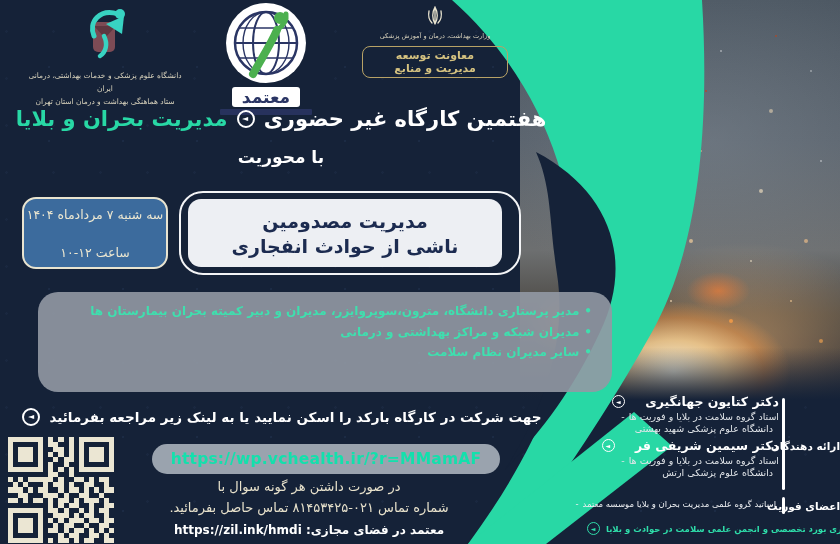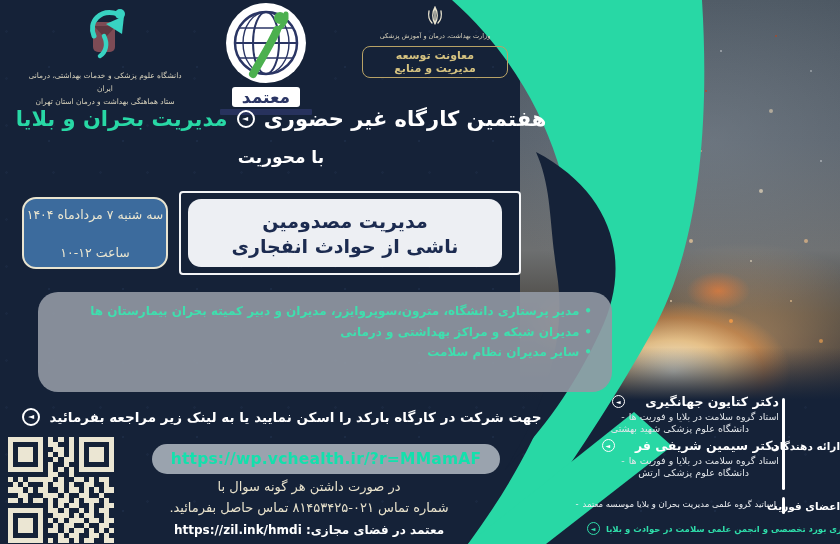--- a/index.html
+++ b/index.html
@@ -68,21 +68,21 @@
     display:flex; align-items:center; justify-content:center;
     color:#fff; font-size:8px; line-height:1; padding-right:1px; }
   .cicon.small{ width:13px; height:13px; border-width:1.5px; font-size:6px; }
   .cicon.teal{ border-color:#2edca9; color:#2edca9; }
   
   .date-box{ position:absolute; left:22px; top:197px; width:146px; height:72px; z-index:5;
     background:#3c6b9d; border:2px solid #e9e4d0; border-radius:14px;
     display:flex; flex-direction:column; align-items:center; justify-content:center; gap:23px;
     color:#ece7d1; font-size:12.5px; direction:rtl; white-space:nowrap; }
   .topic-frame{ position:absolute; left:179px; top:191px; width:342px; height:84px; z-index:5;
-    border:2px solid #f3f4f6; border-radius:4px; }
+    border:2px solid #f3f4f6; border-radius:24px; }
   .topic-box{ position:absolute; left:7px; top:6px; width:314px; height:68px;
     background:#edeff3; border-radius:13px; direction:rtl;
     display:flex; flex-direction:column; align-items:center; justify-content:center; gap:3px;
     color:#1c2b50; font-weight:bold; font-size:19px; white-space:nowrap; }
   
   .audience-box{ position:absolute; left:38px; top:292px; width:574px; height:100px; z-index:5;
     background:rgba(146,153,164,.9); border-radius:20px; padding:9px 20px 6px;
     direction:rtl; text-align:right; color:#3fdfae; font-weight:bold; font-size:12px;
     line-height:1.72; white-space:nowrap; }
   .audience-box .bullet{ margin-left:5px; }
@@ -102,21 +102,21 @@
     text-align:center; color:#e8e2cc; font-size:13px; line-height:1.6; white-space:nowrap; }
   .contact .social{ margin-top:2px; font-size:12px; font-weight:bold; color:#fff; }
   .contact .social .url{ direction:ltr; unicode-bidi:embed; }
   
   .presenters{ position:absolute; left:616px; top:394px; width:224px; height:150px; z-index:5; color:#fff; }
   .plist{ position:absolute; left:0; top:0; width:163px; display:flex; flex-direction:column; align-items:flex-end; }
   .pname{ display:flex; align-items:center; gap:20px; font-size:12.5px; font-weight:bold; white-space:nowrap; }
   .pname .nm{ direction:rtl; }
   .prole{ display:flex; align-items:center; gap:4px; font-size:9.5px; color:#e2e6ea; margin-top:2px; white-space:nowrap; }
   .prole .rt{ direction:rtl; }
-  .porg{ font-size:9.5px; color:#e2e6ea; margin:1px 30px 4px 0; direction:rtl; white-space:nowrap; }
+  .porg{ font-size:9.5px; color:#e2e6ea; margin:1px 6px 4px 0; direction:rtl; white-space:nowrap; }
   .vbar{ position:absolute; left:166px; width:3px; background:#fff; border-radius:2px; }
   .vbar.v1{ top:4px; height:92px; }
   .vbar.v2{ top:103px; height:17px; }
   .side-label{ position:absolute; left:172px; width:52px; text-align:center;
     font-size:10.5px; font-weight:bold; white-space:nowrap; direction:rtl; }
   .side-label.l1{ top:46px; }
   .side-label.l2{ top:106px; }
   .panel-text{ position:absolute; left:0; top:105px; width:160px; display:flex; align-items:center;
     justify-content:flex-end; gap:4px; font-size:8.5px; color:#eef0f3; white-space:nowrap; }
   .panel-text .pt{ direction:rtl; }

